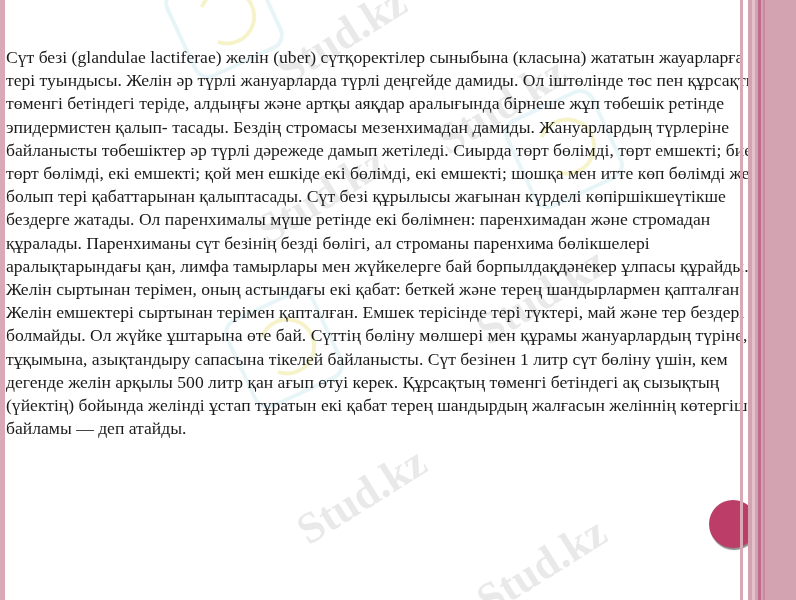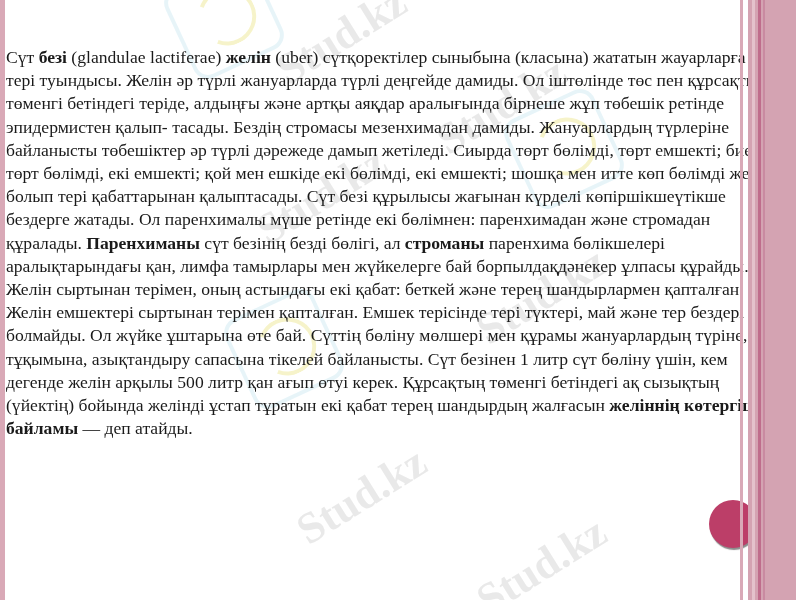--- a/index.html
+++ b/index.html
@@ -5,21 +5,21 @@
   html, body { margin: 0; padding: 0; }
   body { width: 796px; height: 600px; position: relative; overflow: hidden; background: #ffffff; font-family: "Liberation Serif", serif; }
   .left-stripe { position: absolute; left: 0; top: 0; width: 5px; height: 600px; background: #d9a9b7; }
   .right-deco { position: absolute; top: 0; right: 0; width: 56px; height: 600px; }
   .rs { position: absolute; top: 0; height: 600px; }
   .watermark { position: absolute; color: #d8d8d8; font-family: "Liberation Serif", serif; font-weight: bold; font-size: 44px; transform: rotate(-32deg); opacity: 0.55; white-space: nowrap; pointer-events: none; }
   .logo { position: absolute; width: 90px; height: 90px; border: 4px solid #d4ecf4; border-radius: 16px; transform: rotate(-25deg); opacity: 0.55; pointer-events: none; }
   .logo::after { content: ""; position: absolute; left: 20px; top: 15px; width: 50px; height: 50px; border-radius: 50%; border: 4px solid #f0eba0; border-left-color: transparent; }
   .content { position: absolute; left: 6px; top: 46px; width: 780px; font-size: 17.6px; line-height: 23.2px; color: #1a1a1a; }
   .content p { margin: 0; }
-  .content b { font-weight: bold; }
+  .content b { font-weight: normal; }
   .circle { position: absolute; left: 709px; top: 500px; width: 48px; height: 48px; border-radius: 50%; background: #bc3e68; box-shadow: 1px 2px 1px #8c8c8c; }
 </style>
 </head>
 <body>
 
 <div class="left-stripe"></div>
 
 <div class="logo" style="left:175px; top:-30px;"></div>
 <div class="logo" style="left:515px; top:100px;"></div>
 <div class="logo" style="left:235px; top:300px;"></div>

